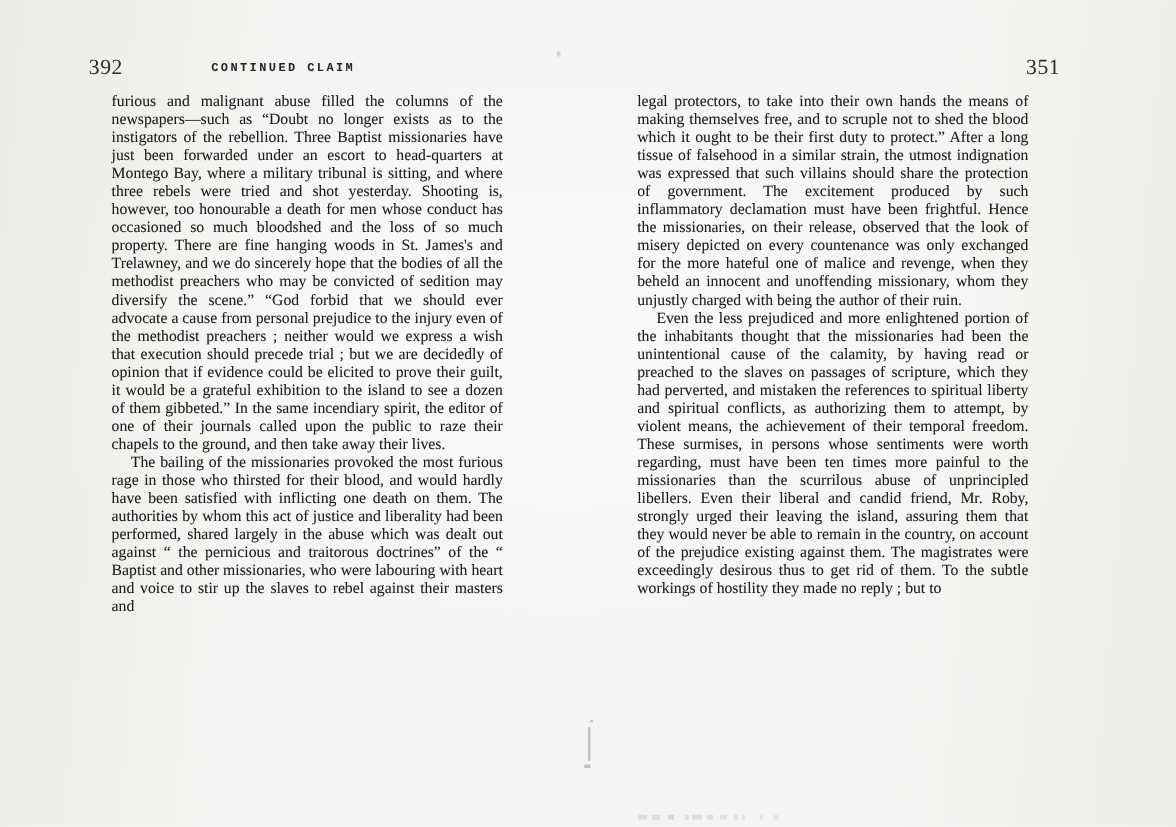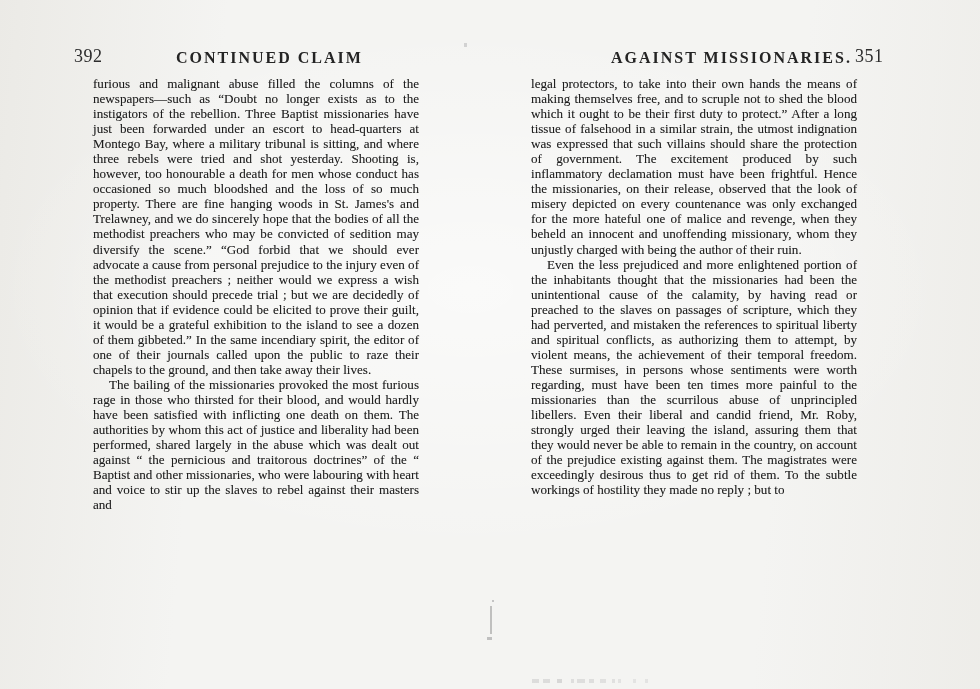--- a/index.html
+++ b/index.html
@@ -41,26 +41,27 @@
   }
   .folio {
     position: absolute;
     top: 48px;
     font-size: 18px;
     line-height: 16px;
     color: #2c2c2c;
     letter-spacing: 0.5px;
   }
   .head-title {
-    font-size: 16px;
+    font-size: 10px;
     letter-spacing: 2.0px;
     font-variant: small-caps;
     text-transform: uppercase;
     color: #242424;
     font-weight: 600;
+    font-family: Liberation Mono, monospace;
   }
 
   .folio-left  { left: 74px; }
   .head-left   { left: 176px; }
 
   .head-right  { left: 611px; }
   .folio-right { left: 855px; }
 
   
   .column {
@@ -168,21 +169,20 @@
 
   <div class="folio folio-left">392</div>
 
   <div class="running-head head-left head-title">CONTINUED CLAIM</div>
 
   <div class="column col-left">
     <p>furious and malignant abuse filled the columns of the newspapers—such as “Doubt no longer exists as to the instigators of the rebellion. Three Baptist missionaries have just been forwarded under an escort to head-quarters at Montego Bay, where a military tribunal is sitting, and where three rebels were tried and shot yesterday. Shooting is, however, too honourable a death for men whose conduct has occasioned so much bloodshed and the loss of so much property. There are fine hanging woods in St. James's and Trelawney, and we do sincerely hope that the bodies of all the methodist preachers who may be convicted of sedition may diversify the scene.” “God forbid that we should ever advocate a cause from personal prejudice to the injury even of the methodist preachers ; neither would we express a wish that execution should precede trial ; but we are decidedly of opinion that if evidence could be elicited to prove their guilt, it would be a grateful exhibition to the island to see a dozen of them gibbeted.” In the same incendiary spirit, the editor of one of their journals called upon the public to raze their chapels to the ground, and then take away their lives.</p>
     <p class="indent">The bailing of the missionaries provoked the most furious rage in those who thirsted for their blood, and would hardly have been satisfied with inflicting one death on them. The authorities by whom this act of justice and liberality had been performed, shared largely in the abuse which was dealt out against “ the pernicious and traitorous doctrines” of the “ Baptist and other missionaries, who were labouring with heart and voice to stir up the slaves to rebel against their masters and</p>
   </div>
 
-  <div class="running-head head-right head-title">AGAINST MISSIONARIES.</div>
 
   <div class="folio folio-right">351</div>
 
   <div class="column col-right">
     <p>legal protectors, to take into their own hands the means of making themselves free, and to scruple not to shed the blood which it ought to be their first duty to protect.” After a long tissue of falsehood in a similar strain, the utmost indignation was expressed that such villains should share the protection of government. The excitement produced by such inflammatory declamation must have been frightful. Hence the missionaries, on their release, observed that the look of misery depicted on every countenance was only exchanged for the more hateful one of malice and revenge, when they beheld an innocent and unoffending missionary, whom they unjustly charged with being the author of their ruin.</p>
     <p class="indent">Even the less prejudiced and more enlightened portion of the inhabitants thought that the missionaries had been the unintentional cause of the calamity, by having read or preached to the slaves on passages of scripture, which they had perverted, and mistaken the references to spiritual liberty and spiritual conflicts, as authorizing them to attempt, by violent means, the achievement of their temporal freedom. These surmises, in persons whose sentiments were worth regarding, must have been ten times more painful to the missionaries than the scurrilous abuse of unprincipled libellers. Even their liberal and candid friend, Mr. Roby, strongly urged their leaving the island, assuring them that they would never be able to remain in the country, on account of the prejudice existing against them. The magistrates were exceedingly desirous thus to get rid of them. To the subtle workings of hostility they made no reply ; but to</p>
   </div>
 
   <div class="speck-top"></div>
   <div class="gutter-dot-top"></div>

